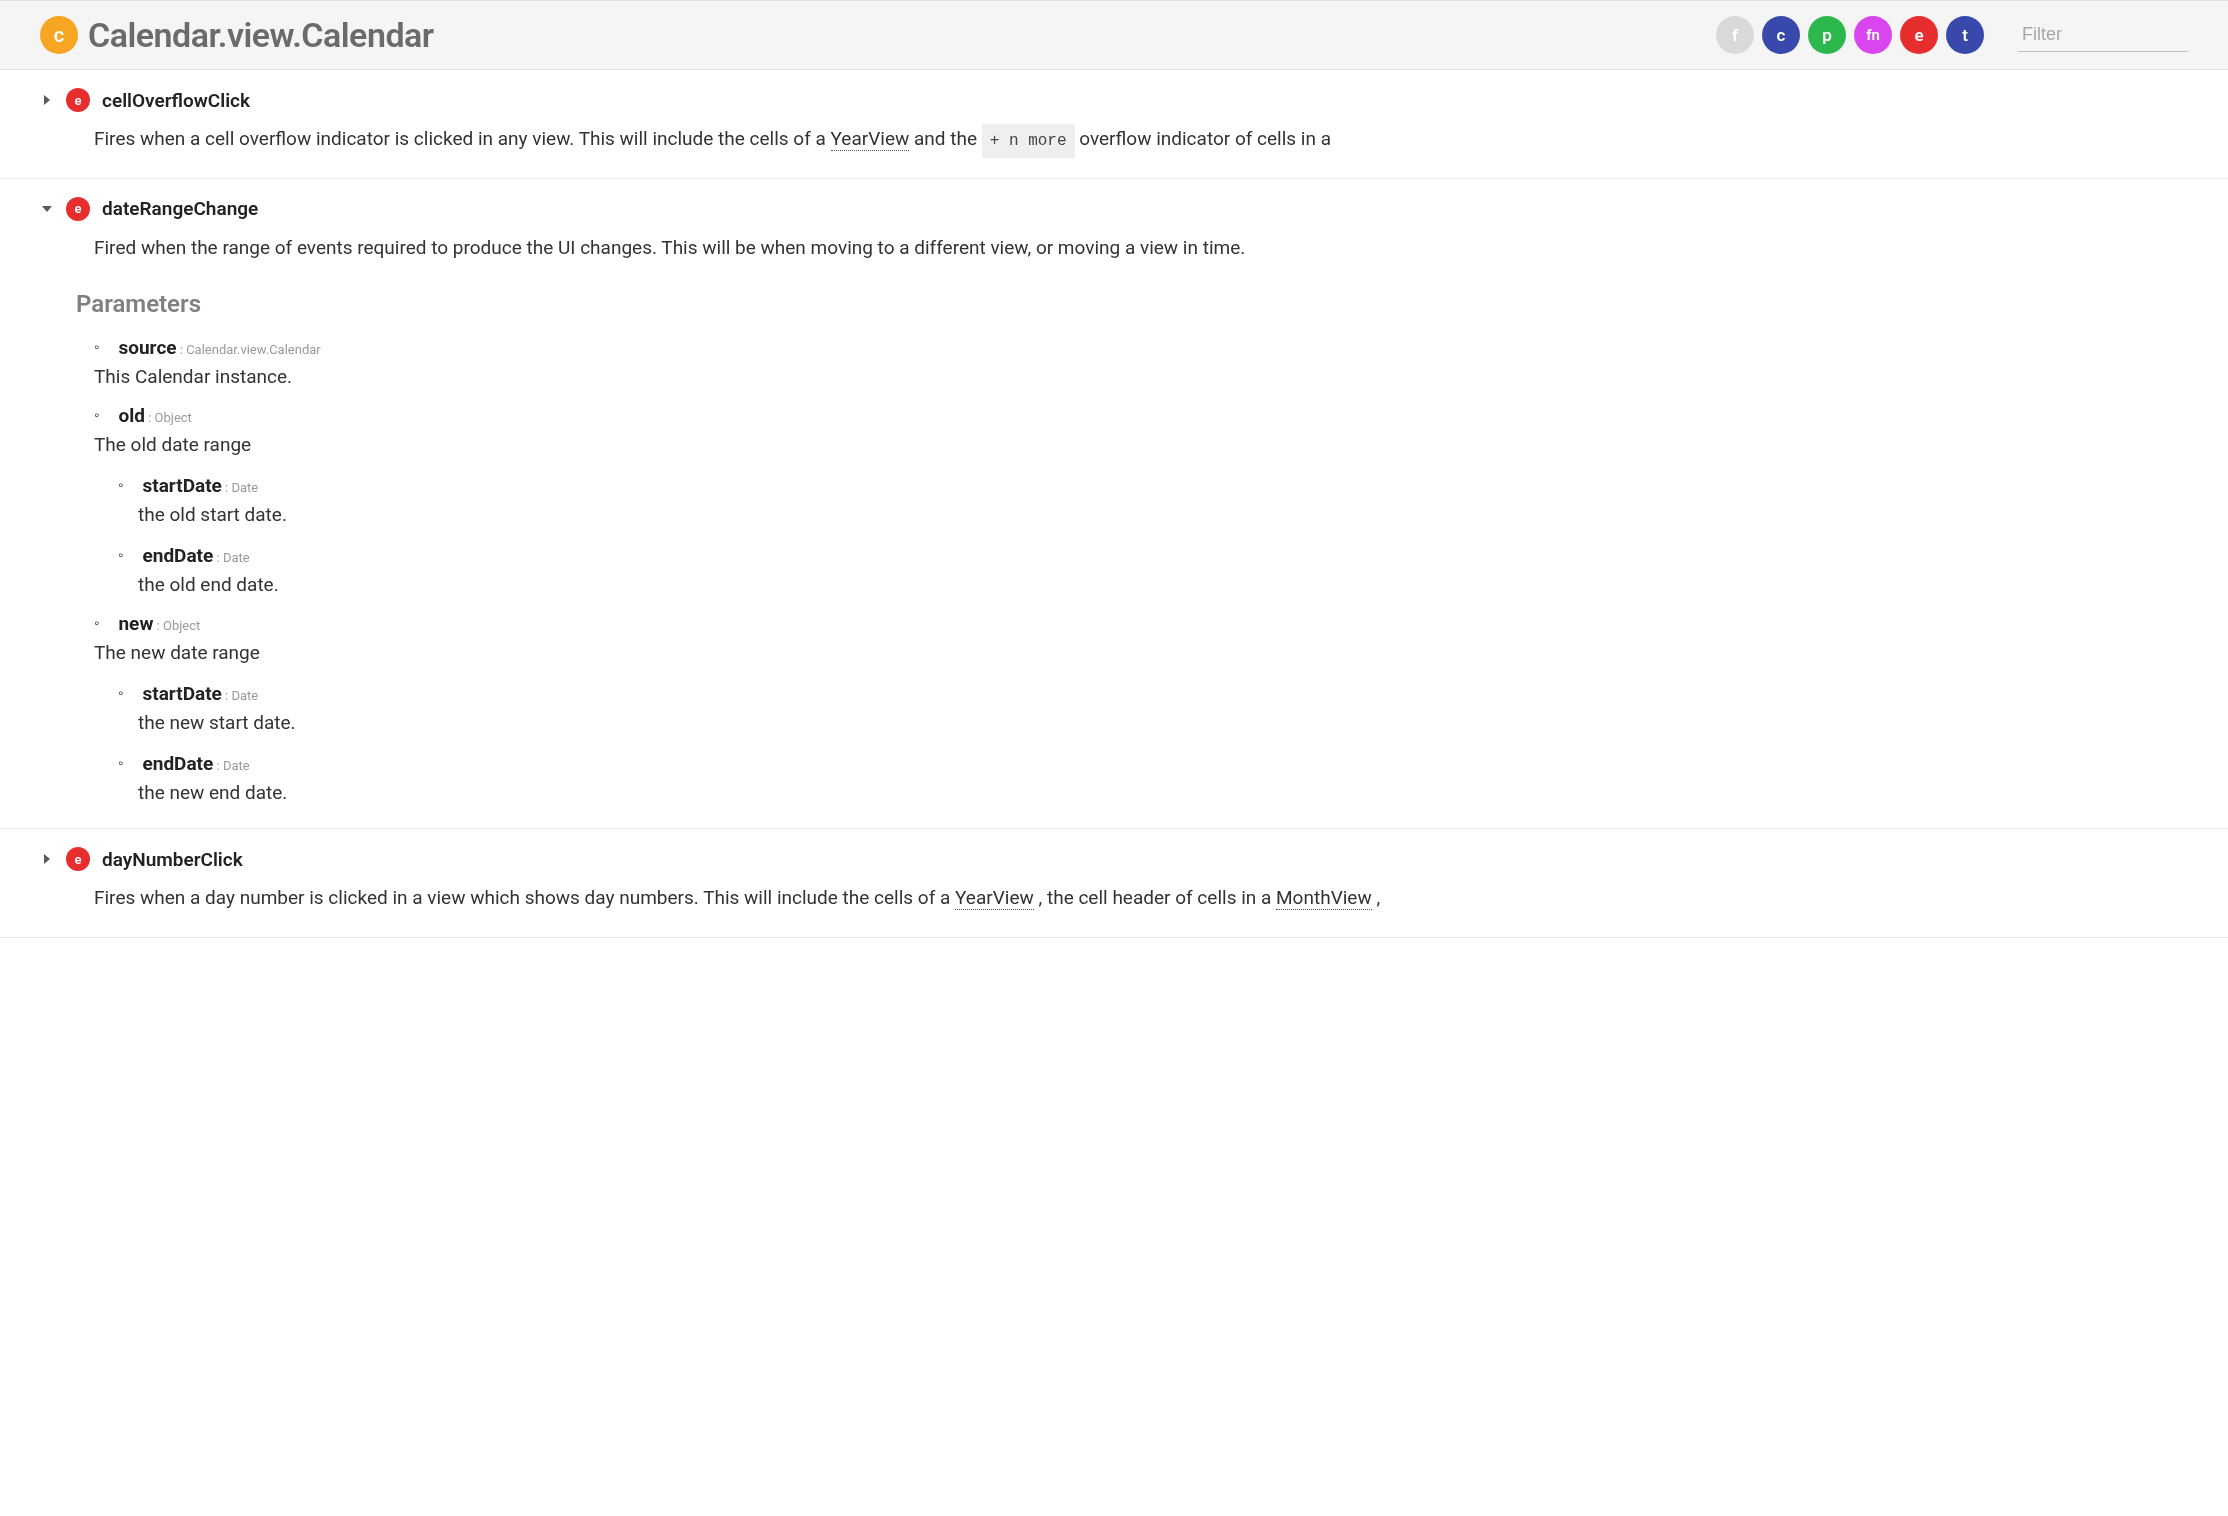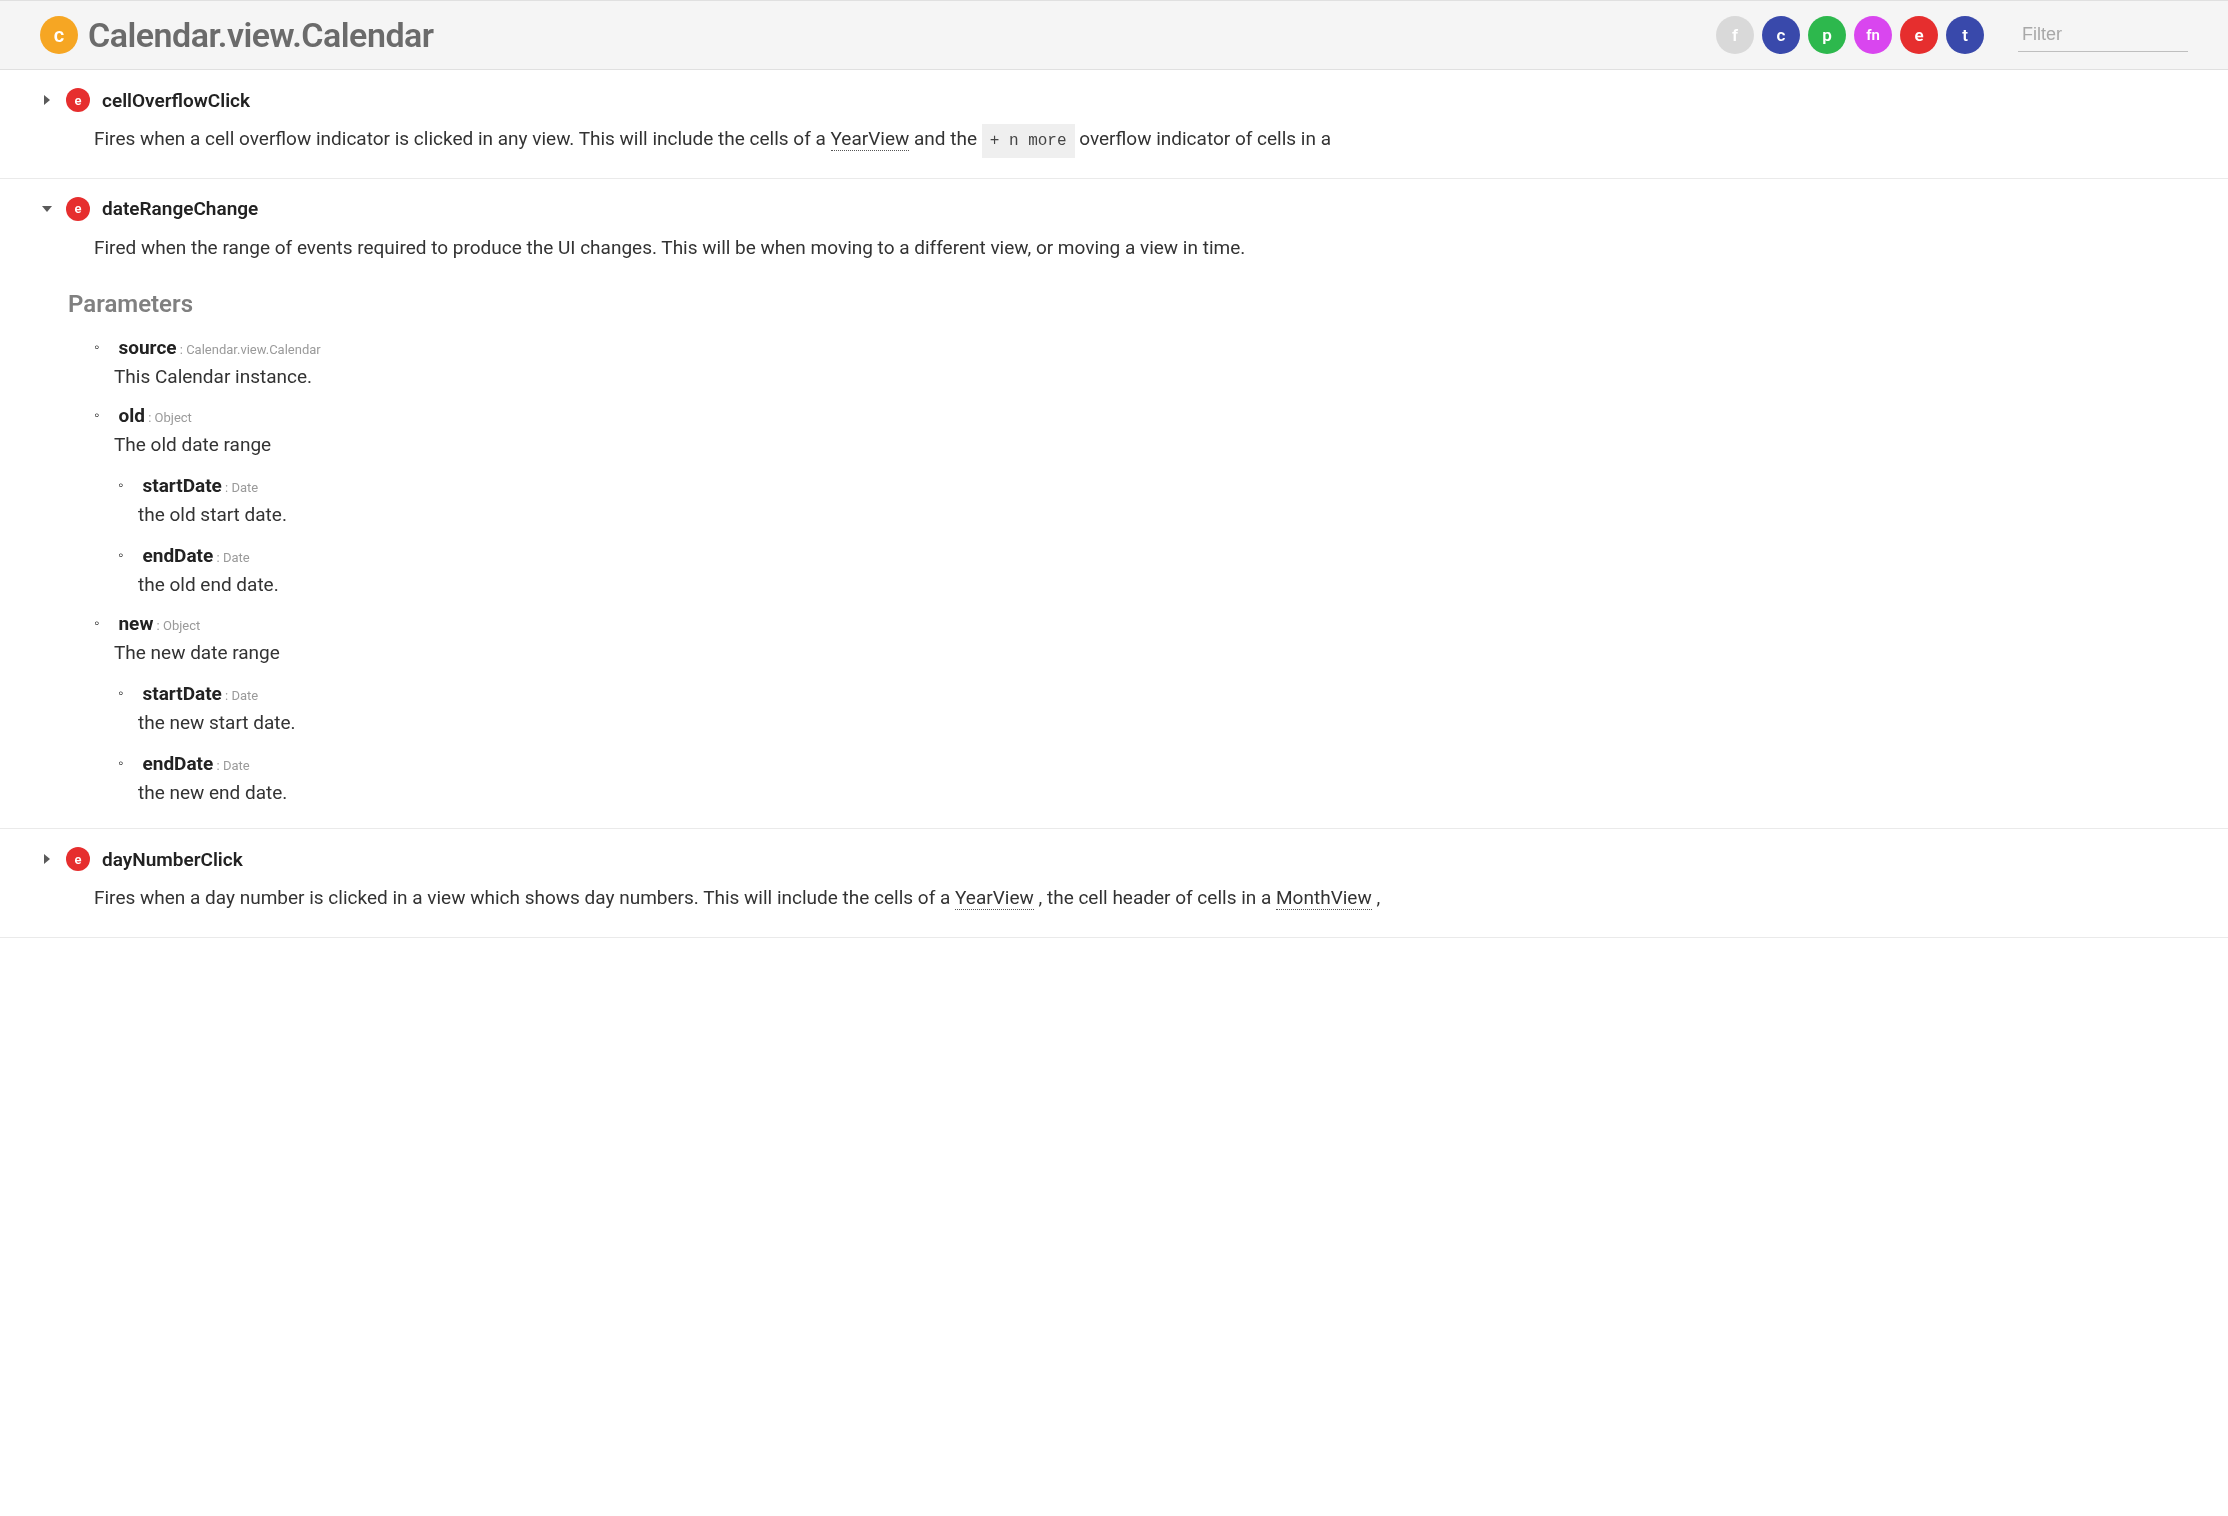--- a/index.html
+++ b/index.html
@@ -22,27 +22,27 @@
   .content{padding:0}
   .member{border-bottom:1px solid #eaeaea;padding:18px 40px 24px 40px}
   .member:first-child{border-top:none}
   .member-header{display:flex;align-items:center;gap:12px}
   .expander{width:14px;display:inline-flex;align-items:center;justify-content:center;color:#5a5a5a;cursor:pointer;font-size:14px}
   .mbadge{width:24px;height:24px;border-radius:50%;background:#e62e2e;color:#fff;font-weight:600;font-size:13px;display:inline-flex;align-items:center;justify-content:center}
   .mname{font-size:19px;font-weight:600;color:#222}
   .mdesc{margin-left:54px;margin-top:12px;font-size:19px;color:#333;line-height:1.55}
   .inline-link{border-bottom:1px dotted #555;cursor:pointer}
   code.inline-code{font-family:"SFMono-Regular",Consolas,"Liberation Mono",Menlo,monospace;background:#efefef;padding:8px 8px;font-size:16px;color:#444}
-  .section-title{margin-left:28px;margin-top:28px;font-size:24px;font-weight:600;color:#808080}
+  .section-title{margin-left:36px;margin-top:28px;font-size:24px;font-weight:600;color:#808080}
   ul.params{margin-left:54px;margin-top:18px;list-style:none}
   ul.params>li{margin-top:16px}
   ul.params>li::before{content:"\25E6";display:inline-block;width:20px;color:#222;font-size:15px;vertical-align:2px}
   .pname{font-weight:700;font-size:19px}
   .ptype{color:#9a9a9a;font-size:13px}
-  .pdesc{margin-left:20px;margin-top:6px;font-size:19px;color:#333}
+  .pdesc{margin-top:6px;font-size:19px;color:#333}
   ul.sub{margin-left:24px;margin-top:8px;list-style:none}
   ul.sub>li{margin-top:18px}
   ul.sub>li::before{content:"\25E6";display:inline-block;width:20px;color:#222;font-size:15px;vertical-align:2px}
   ul.sub .pdesc{margin-left:20px}
 </style>
 </head>
 <body>
 
 <div class="header">
   <div class="header-left">

